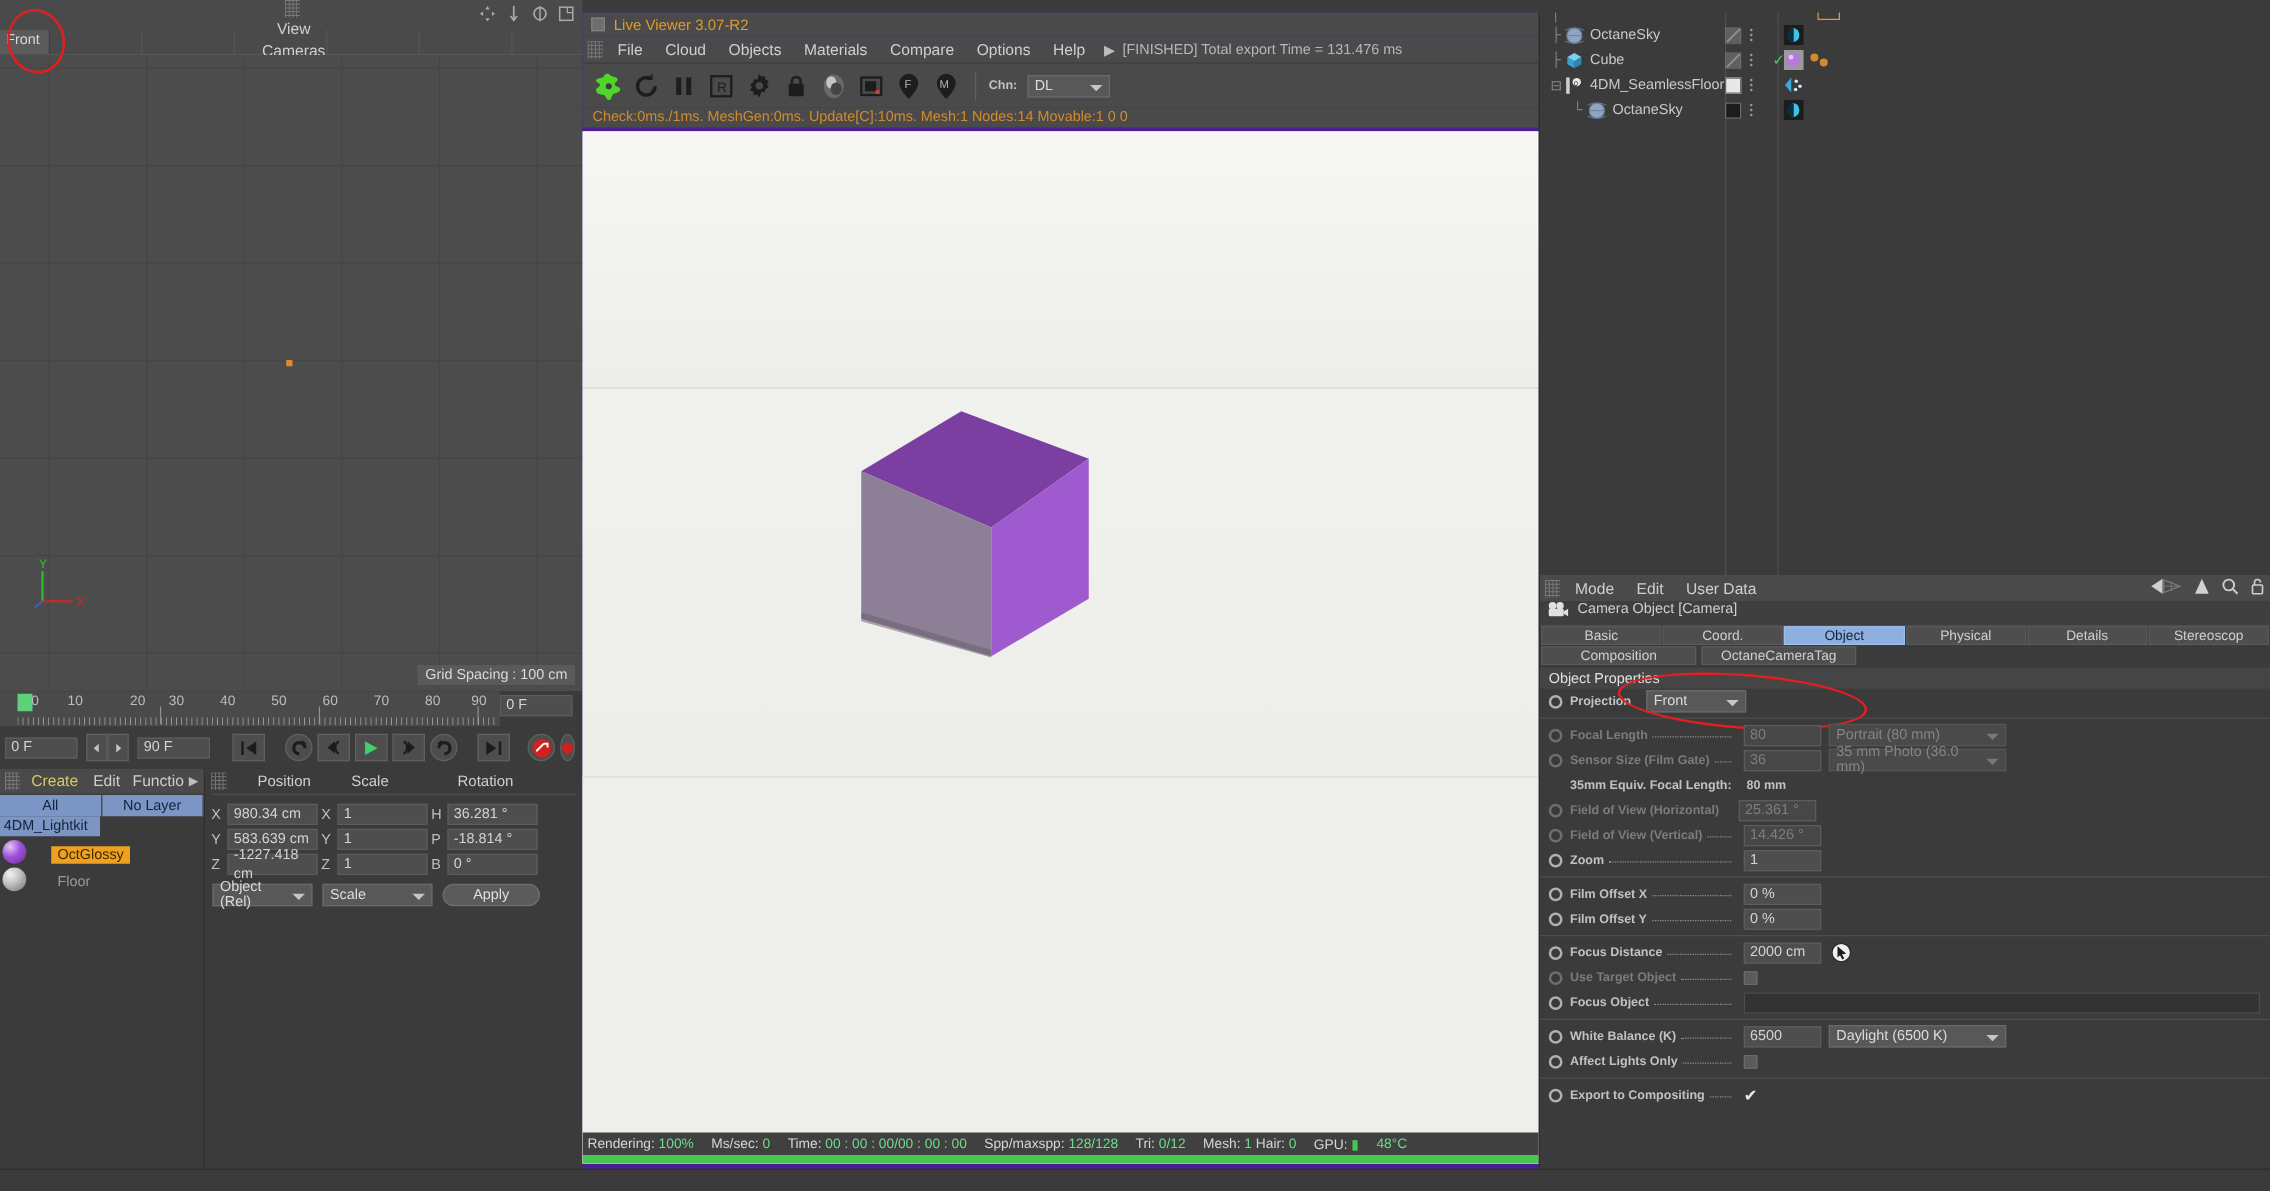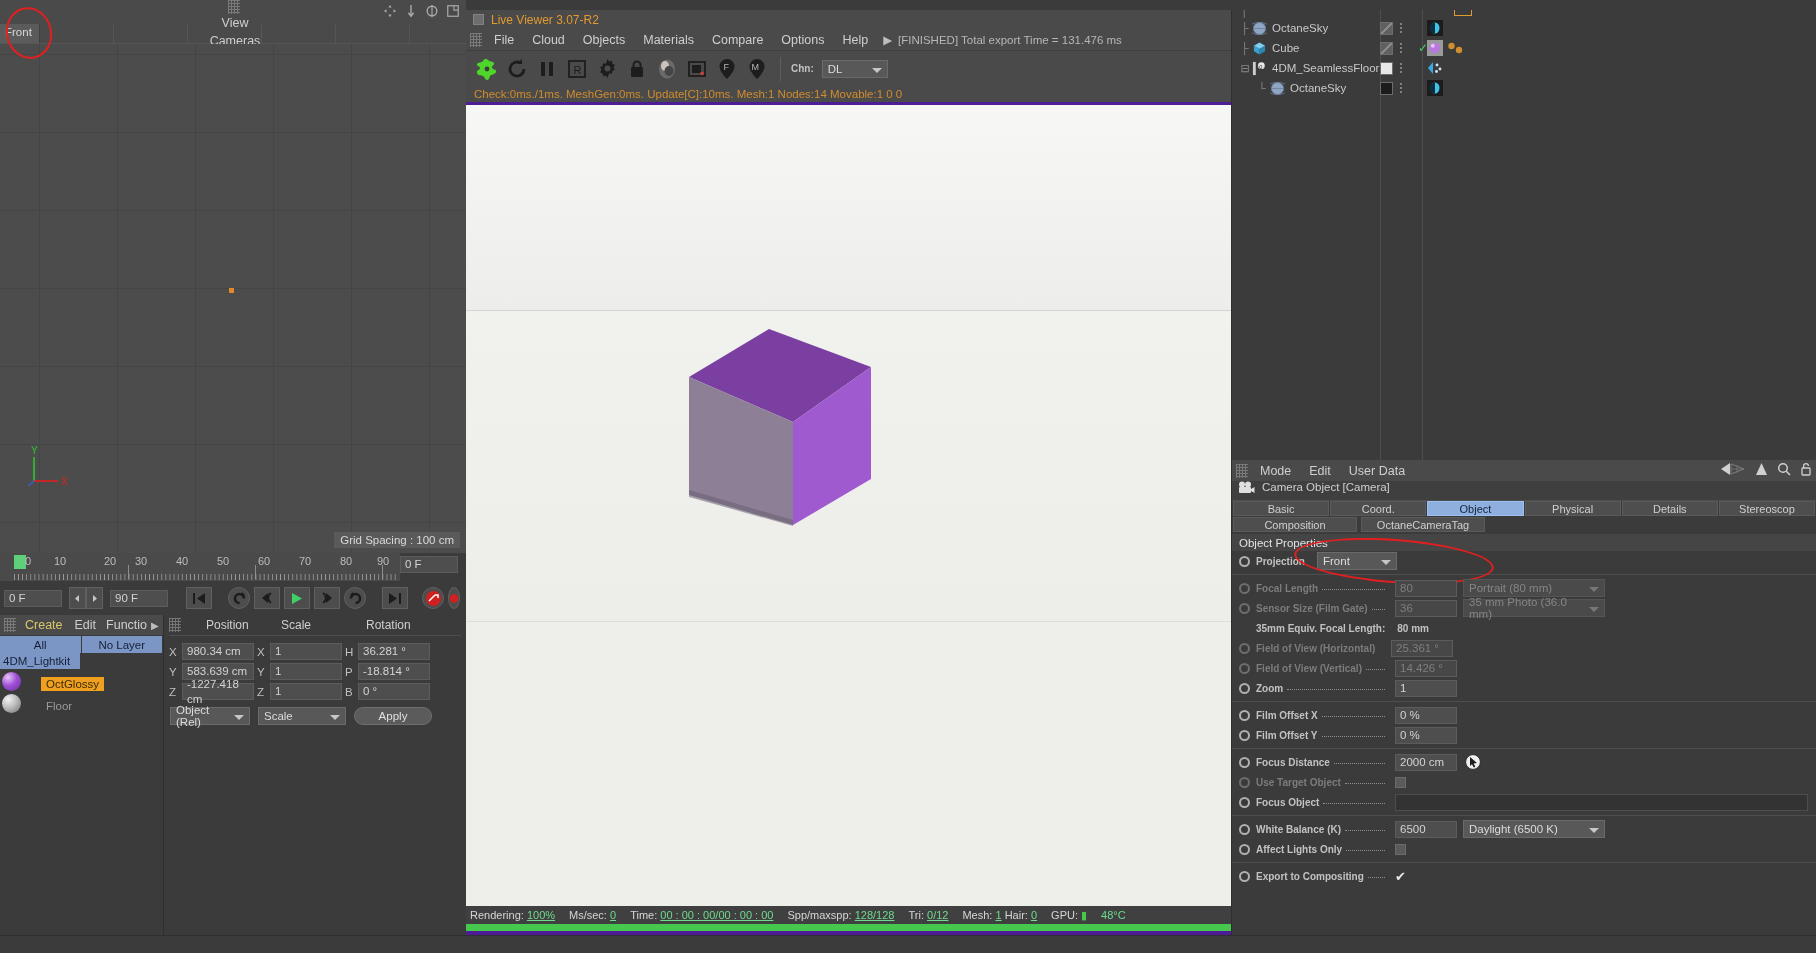--- a/index.html
+++ b/index.html
@@ -105,21 +105,21 @@
   .otool{width:26px;height:26px;display:flex;align-items:center;justify-content:center;}
   #lv-info{height:16px;background:#4a4a4a;color:#d08c2e;font-size:11.5px;padding-left:8px;display:flex;align-items:center;}
   #lv-render{position:absolute;left:0;top:95px;right:0;height:826px;background:#edede9;overflow:hidden;}
   #sky{position:absolute;left:0;top:0;right:0;height:205px;background:linear-gradient(180deg,#f7f7f5,#ededeb);}
   #horizon{position:absolute;left:0;top:205px;right:0;height:1px;background:#d4d4d0;}
   #floor{position:absolute;left:0;top:206px;right:0;bottom:0;background:linear-gradient(180deg,#f1f1ee,#e9e9e4);}
   #floor2{position:absolute;left:0;top:516px;right:0;bottom:0;background:#eeeeea;border-top:1px solid #dedeD8;}
   #cube{position:absolute;left:215px;top:222px;width:198px;height:200px;}
   #lv-statusbar{position:absolute;left:0;bottom:7px;right:0;height:18px;background:#404040;
       display:flex;align-items:center;gap:14px;padding-left:4px;font-size:11px;color:#d6d6d6;}
-  #lv-statusbar b{font-weight:normal;color:#6ddc8c;text-decoration:underline;}
+  #lv-statusbar b{font-weight:normal;color:#6ddc8c;}
   #lv-progress{position:absolute;left:0;bottom:0;right:0;height:7px;background:#3a3a3a;}
   #lv-progress>div{height:100%;width:100%;background:#46c84f;}
 
   
   #objmgr{position:absolute;left:1231px;top:10px;right:0;height:450px;background:#3b3b3b;
      border-left:1px solid #2f2f2f;}
   .obj-row{display:flex;align-items:center;height:20px;position:relative;padding-left:6px;}
   .tree-ind{width:14px;flex:none;color:#8a8a8a;font-size:11px;text-align:center;}
   .obj-icon{width:15px;height:15px;margin-right:5px;flex:none;}
   .obj-label{font-size:11.5px;color:#c9c9c9;}

